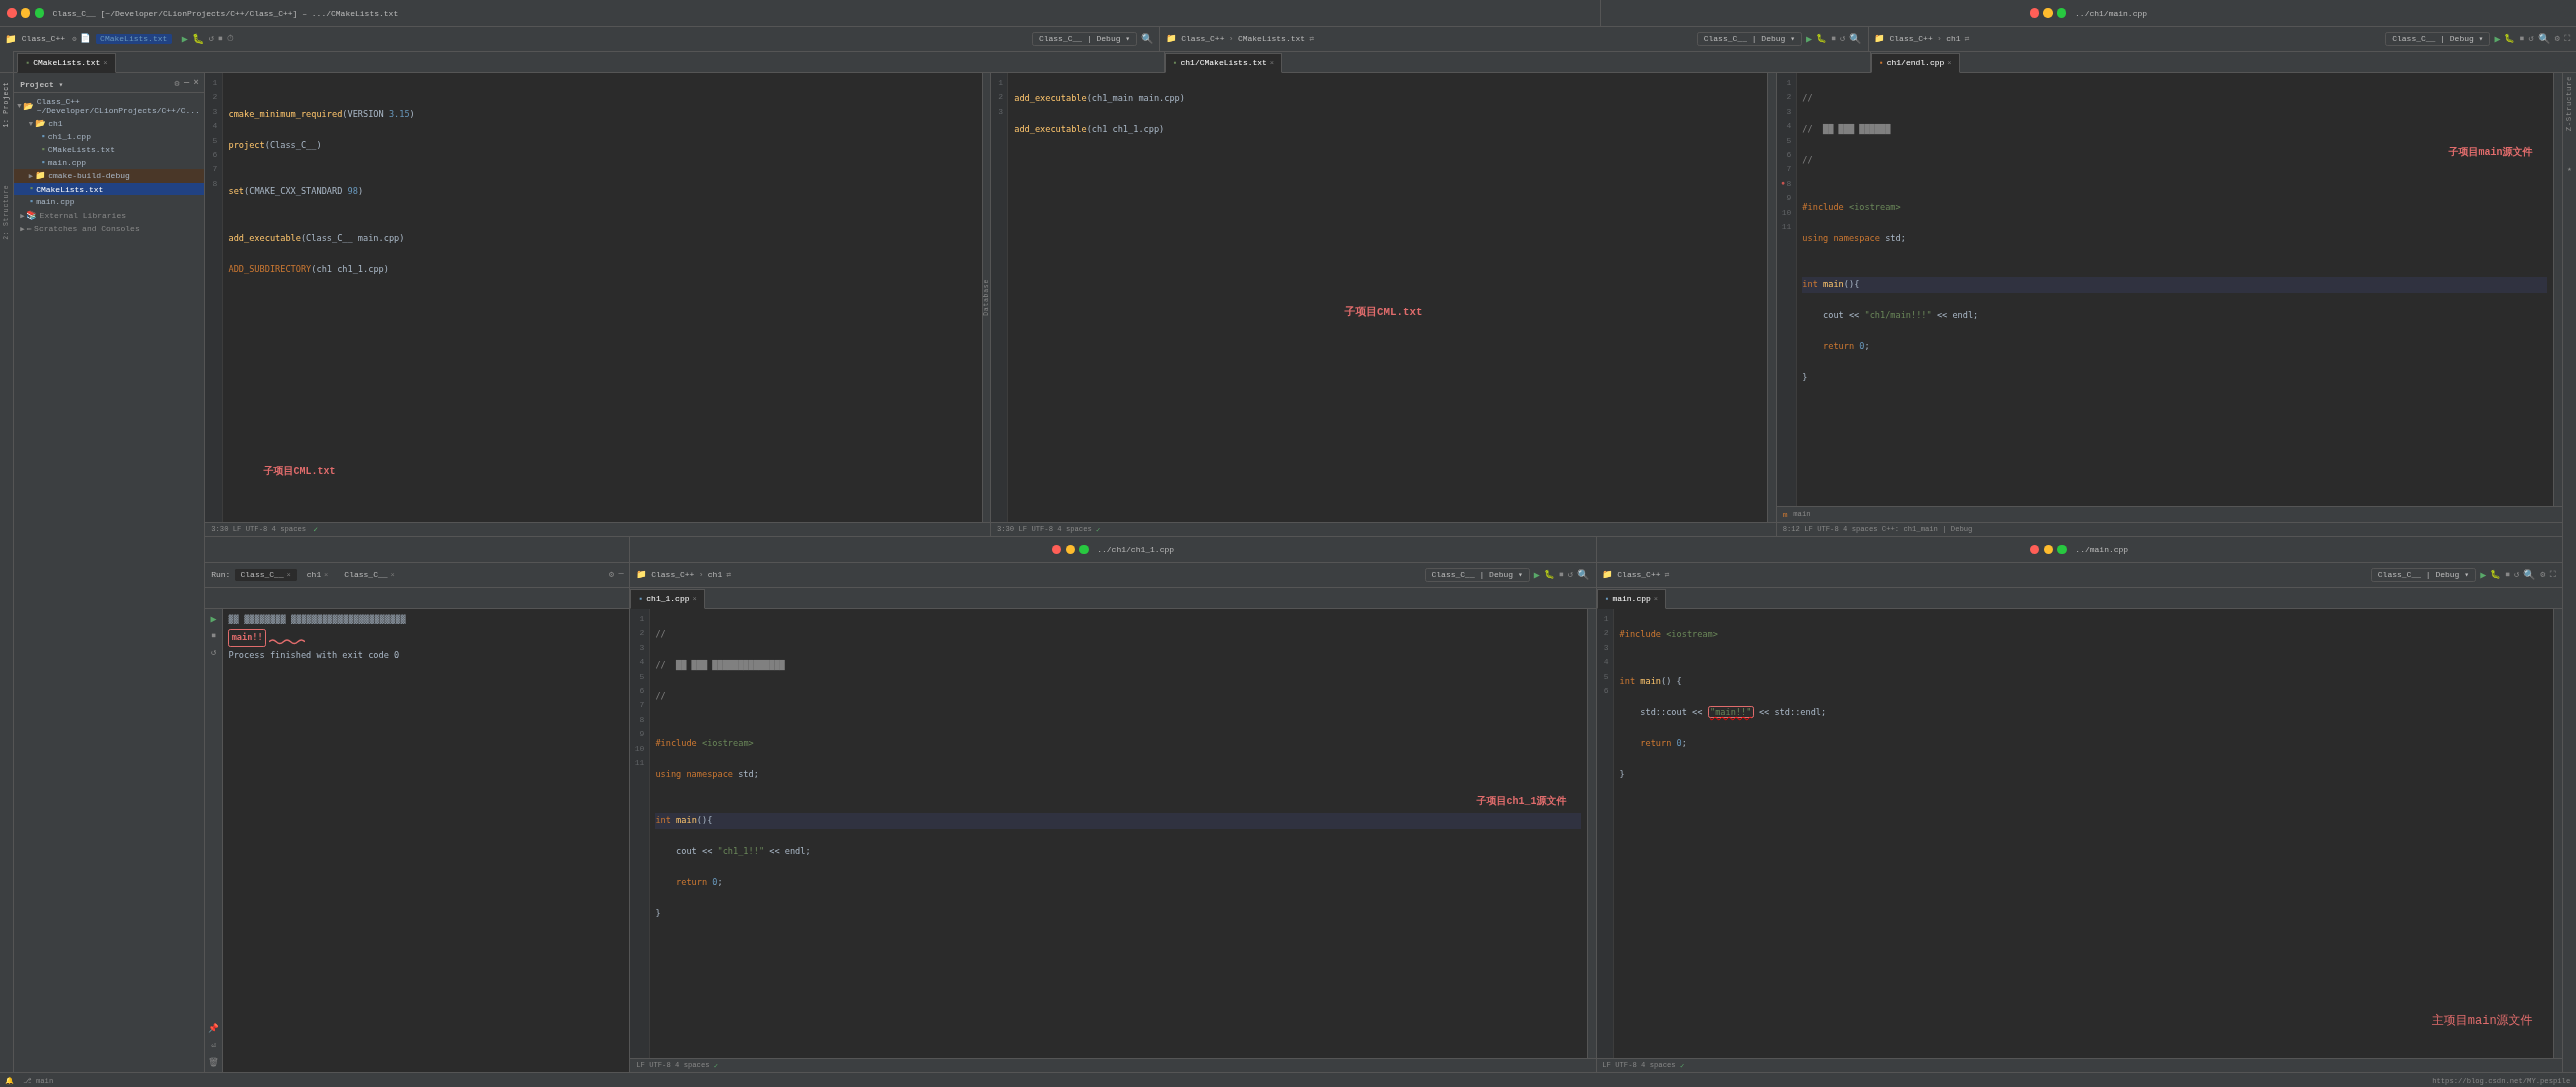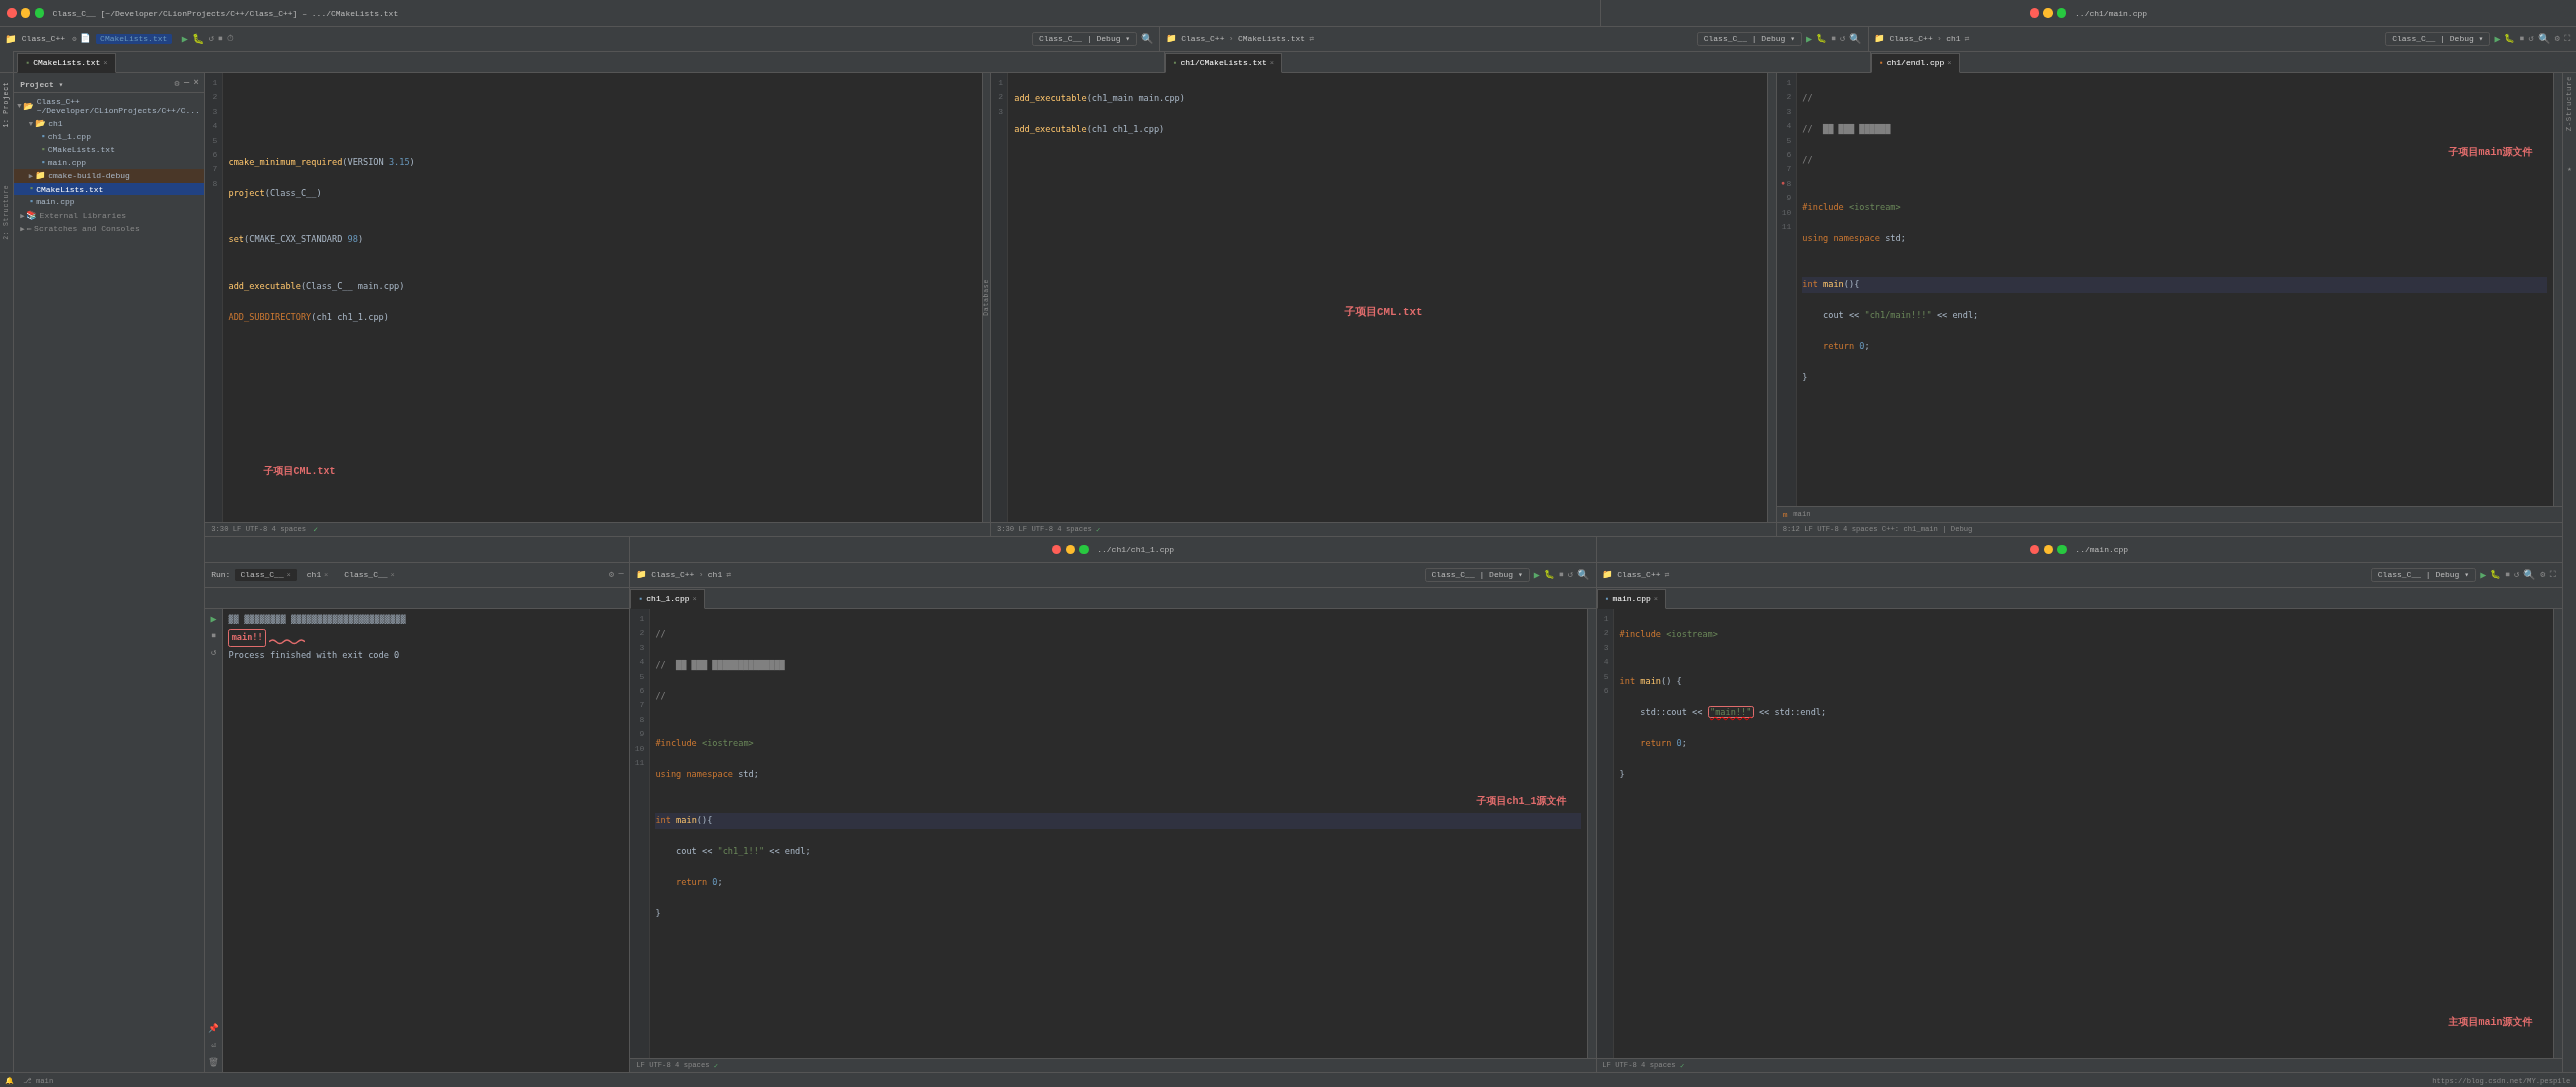--- a/index.html
+++ b/index.html
@@ -216,21 +216,21 @@
                 <div>3</div>
                 <div>4</div>
                 <div>5</div>
                 <div>6</div>
                 <div>7</div>
                 <div>8</div>
             </div>
 
             <div style="flex:1;padding:2.9px 5.8px;overflow:auto;font-family:Menlo,monospace;font-size:8.6px;line-height:1.8;white-space:pre;color:#a9b7c6;position:relative;">
 <span style="display:block;"></span>
-<span style="display:block;margin-top:48px;"><span style="color:#ffc66d;">cmake_minimum_required</span>(<span style="color:#a9b7c6;">VERSION</span> <span style="color:#6897bb;">3.15</span>)</span>
+<span style="display:block;"><span style="color:#ffc66d;">cmake_minimum_required</span>(<span style="color:#a9b7c6;">VERSION</span> <span style="color:#6897bb;">3.15</span>)</span>
 <span style="display:block;"><span style="color:#ffc66d;">project</span>(<span style="color:#a9b7c6;">Class_C__</span>)</span>
 <span style="display:block;"></span>
 <span style="display:block;"><span style="color:#ffc66d;">set</span>(<span style="color:#a9b7c6;">CMAKE_CXX_STANDARD</span> <span style="color:#6897bb;">98</span>)</span>
 <span style="display:block;"></span>
 <span style="display:block;"><span style="color:#ffc66d;">add_executable</span>(<span style="color:#a9b7c6;">Class_C__ main.cpp</span>)</span>
 <span style="display:block;"><span style="color:#cc7832;">ADD_SUBDIRECTORY</span>(<span style="color:#a9b7c6;">ch1 ch1_1.cpp</span>)</span>
             </div>
 
             <div style="width:8.6px;background:#3c3f41;border-left:0.7px solid #555;display:flex;align-items:center;justify-content:center;">
               <span style="writing-mode:vertical-rl;transform:rotate(180deg);font-size:6.5px;color:#888;letter-spacing:0.7px;">Database</span>
@@ -492,21 +492,21 @@
 <span style="display:block;"><span style="color:#cc7832;">#include</span> <span style="color:#6a8759;">&lt;iostream&gt;</span></span>
 <span style="display:block;"></span>
 <span style="display:block;"><span style="color:#cc7832;">int</span> <span style="color:#ffc66d;">main</span>() {</span>
 <span style="display:block;">    std::cout &lt;&lt; <span style="border:1.4px solid #e06c6c;border-radius:2.2px;padding:0 1.4px;color:#6a8759;text-decoration:underline wavy red;">"main!!"</span> &lt;&lt; std::endl;</span>
 <span style="display:block;">    <span style="color:#cc7832;">return</span> <span style="color:#6897bb;">0</span>;</span>
 <span style="display:block;">}</span>
             </div>
             <div style="width:8.6px;background:#3c3f41;border-left:0.7px solid #555;"></div>
           </div>
 
-          <div style="position:absolute;right:29px;bottom:43px;color:#e06c6c;font-size:10px;font-weight:bold;pointer-events:none;white-space:nowrap;">主项目main源文件</div>
+          <div style="position:absolute;right:29px;bottom:43px;color:#e06c6c;font-size:12px;font-weight:normal;pointer-events:none;white-space:nowrap;">主项目main源文件</div>
           <div style="height:14.4px;background:#3c3f41;display:flex;align-items:center;padding:0 5.8px;font-size:7.2px;color:#888;border-top:0.7px solid #555;">
             <span>LF  UTF-8  4 spaces</span>
             <span style="color:#59a869;margin-left:4.3px;">✓</span>
           </div>
         </div>
       </div>
 
     </div>
 
     <div style="width:14.4px; background:#3c3f41; border-left:0.7px solid #555; display:flex; flex-direction:column; align-items:center; padding:2.9px 1.4px; gap:4.3px;">

